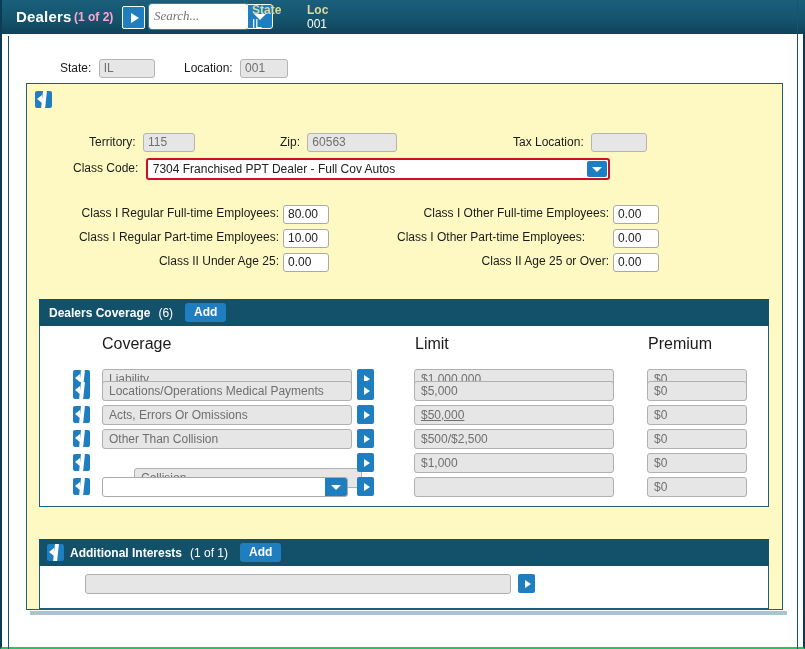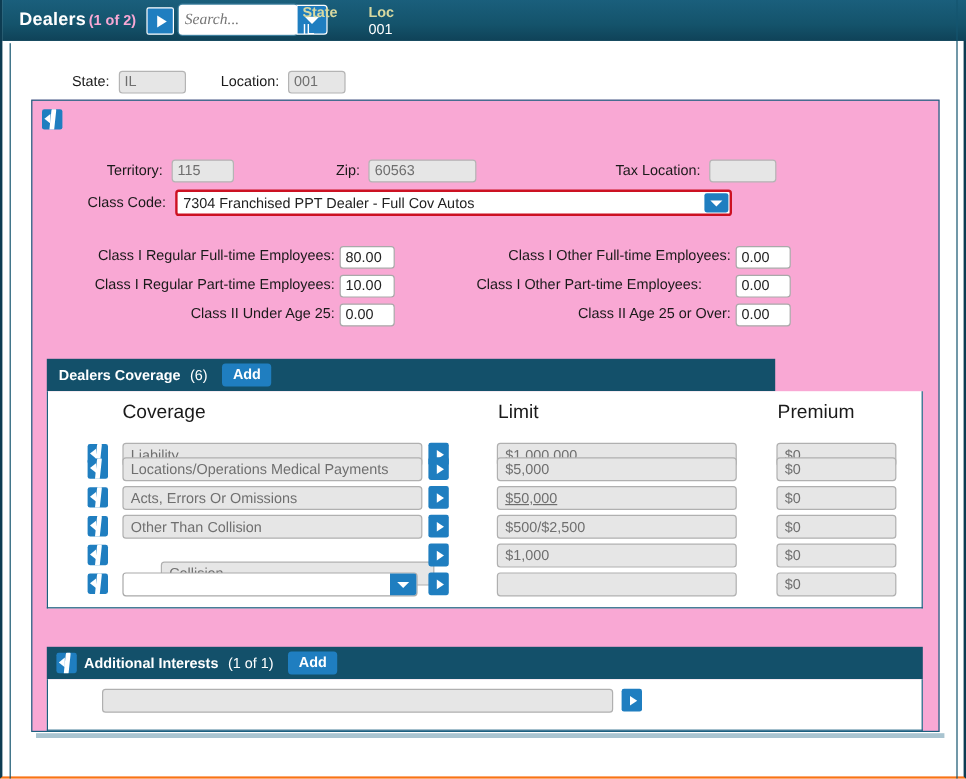--- a/index.html
+++ b/index.html
@@ -16,21 +16,21 @@
   }
 
   
   #frame {
     position: absolute;
     left: 0; top: 0;
     width: 805px; height: 649px;
     box-sizing: border-box;
     border-left: 2px solid #0d3c52;
     border-right: 2px solid #0d3c52;
-    border-bottom: 2px solid #f97316;
+    border-bottom: 2px solid #22c55e;
     background: #ffffff;
   }
   #frame-inner-line {
     position: absolute;
     left: 6px; top: 36px;
     width: 1px; height: 613px;
     background: #14556f;
   }
   #frame-right-line {
     position: absolute;
@@ -143,21 +143,21 @@
     color: #6f6f6f;
     border-color: #b4b4b4;
   }
 
   
   #panel {
     position: absolute;
     left: 24px; top: 83px;
     width: 757px; height: 527px;
     box-sizing: border-box;
-    background: #f9a8d4;
+    background: #fef9c3;
     border: 1px solid #1a5f7f;
     padding-left: 12px;
   }
   #panel-shadow {
     position: absolute;
     left: 28px; top: 611px;
     width: 757px; height: 4px;
     background: #a9c4d0;
   }
 
@@ -416,21 +416,21 @@
     <div class="mid" style="left:370px;top:146px;text-align:left;width:212px;">
       <span class="fld-label">Class I Other Part-time Employees:</span>
     </div>
     <span class="txtbox" style="position:absolute;left:586px;top:145px;width:46px;">0.00</span>
 
     <div class="mid" style="left:370px;top:170px;text-align:right;width:212px;">
       <span class="fld-label">Class II Age 25 or Over:</span>
     </div>
     <span class="txtbox" style="position:absolute;left:586px;top:169px;width:46px;">0.00</span>
 
-    <div class="sec-header" style="left:12px;top:215px;width:607px;">
+    <div class="sec-header" style="left:12px;top:215px;width:730px;">
       <span class="sec-title">Dealers Coverage</span>
       <span class="sec-count">(6)</span>
       <span class="add-btn">Add</span>
     </div>
 
     <div class="sec-body" style="left:12px;top:242px;width:730px;height:181px;">
 
       <span class="col-head" style="left:62px;top:9px;">Coverage</span>
       <span class="col-head" style="left:375px;top:9px;">Limit</span>
       <span class="col-head" style="left:608px;top:9px;">Premium</span>

